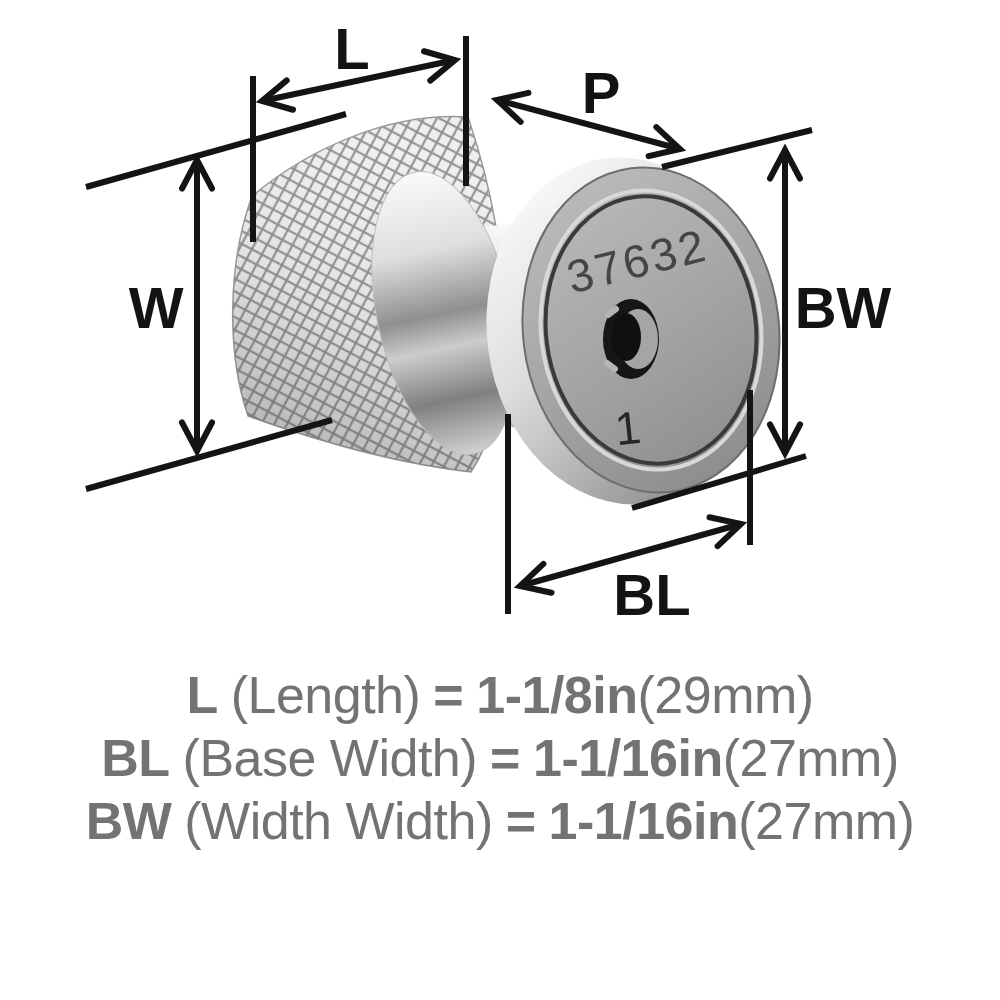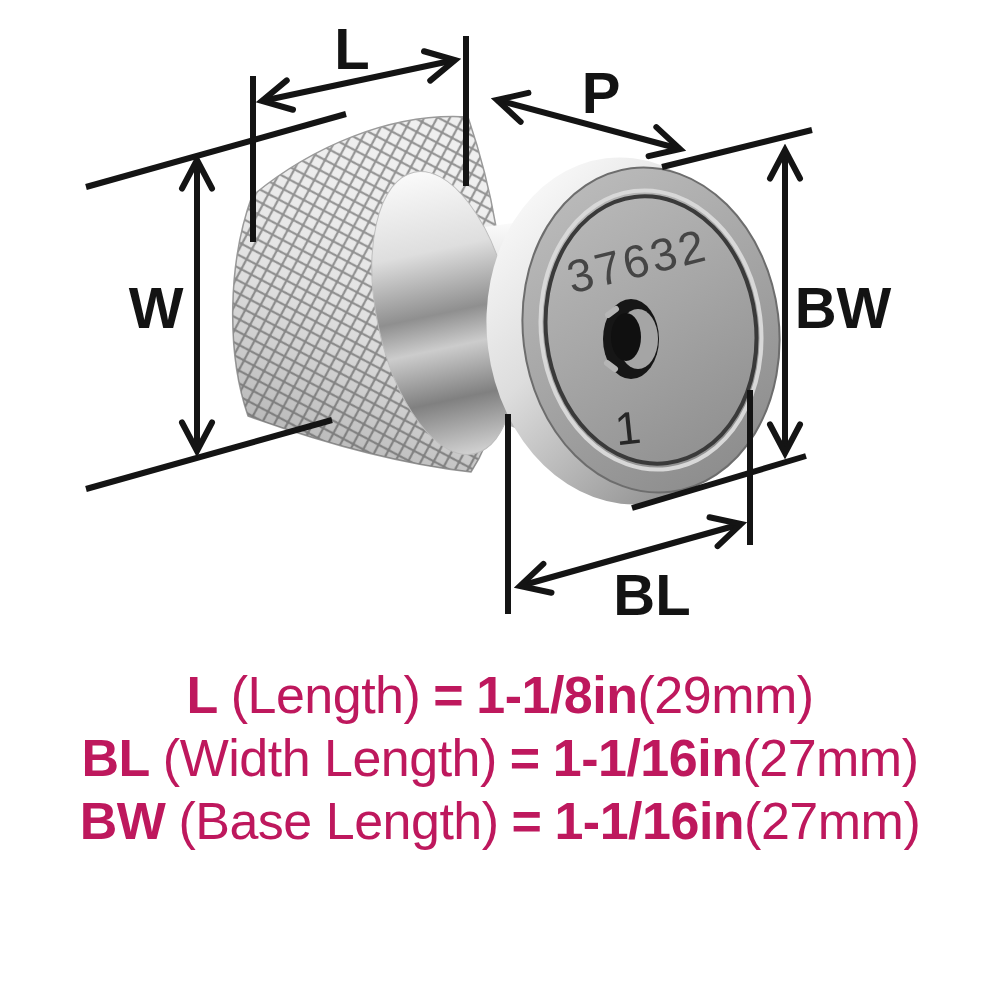--- a/index.html
+++ b/index.html
@@ -16,21 +16,21 @@
   .engraving{
     font-family:"Liberation Sans", sans-serif;
     font-size:46px;fill:#454545;letter-spacing:3px;
   }
   .orient-mark{
     font-family:"Liberation Sans", sans-serif;
     font-size:46px;fill:#262626;
   }
   #spec-block{
     position:absolute;top:664px;left:0;width:1000px;
-    text-align:center;color:#be185d;
+    text-align:center;color:#737373;
   }
   .spec-row{
     display:block;height:63px;line-height:63px;
     font-size:52px;letter-spacing:-0.5px;white-space:nowrap;
   }
   .spec-row .sym{font-weight:700;margin-right:13px;}
   .spec-row .lbl{font-weight:400;margin-right:13px;}
   .spec-row .eq{font-weight:700;margin-right:13px;}
   .spec-row .vin{font-weight:700;}
   .spec-row .vmm{font-weight:400;}
@@ -164,18 +164,18 @@
   <text class="dim-label" x="843" y="328" text-anchor="middle">BW</text>
   <text class="dim-label" x="652" y="615" text-anchor="middle">BL</text>
 </svg>
 </div>
 
 <div id="spec-block">
   <div class="spec-row">
     <span class="sym">L</span><span class="lbl">(Length)</span><span class="eq">=</span><span class="vin">1-1/8in</span><span class="vmm">(29mm)</span>
   </div>
   <div class="spec-row">
-    <span class="sym">BL</span><span class="lbl">(Width Length)</span><span class="eq">=</span><span class="vin">1-1/16in</span><span class="vmm">(27mm)</span>
+    <span class="sym">BL</span><span class="lbl">(Base Width)</span><span class="eq">=</span><span class="vin">1-1/16in</span><span class="vmm">(27mm)</span>
   </div>
   <div class="spec-row">
-    <span class="sym">BW</span><span class="lbl">(Base Length)</span><span class="eq">=</span><span class="vin">1-1/16in</span><span class="vmm">(27mm)</span>
+    <span class="sym">BW</span><span class="lbl">(Width Width)</span><span class="eq">=</span><span class="vin">1-1/16in</span><span class="vmm">(27mm)</span>
   </div>
 </div>
 
 </body></html>

